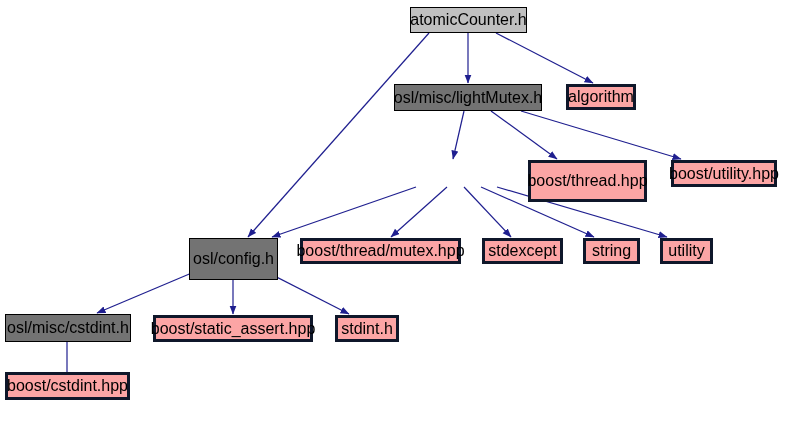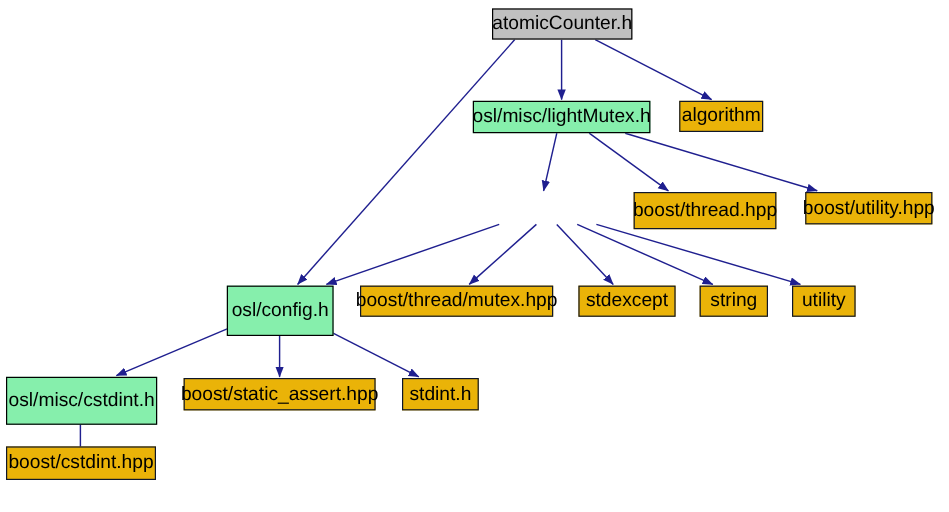--- a/index.html
+++ b/index.html
@@ -42,27 +42,27 @@
     line-height: 1;
     color: #000000;
     background: #ffffff;
   }
   .node.current {
     background: #c0c0c0;
     border: 1px solid #000000;
     font-weight: normal;
   }
   .node.internal {
-    background: #86efac;
+    background: #737373;
     border: 1px solid #000000;
     cursor: pointer;
   }
   .node.external {
-    background: #eab308;
-    border: 1px solid #0f172a;
+    background: #fca5a5;
+    border: 3px solid #0f172a;
   }
 </style>
 </head>
 <body>
 
 <div class="canvas">
   <svg id="edges-layer" width="791" height="427" xmlns="http://www.w3.org/2000/svg">
     <defs>
       <marker id="arrowhead" markerWidth="10" markerHeight="8" refX="8.5" refY="3.5" orient="auto" markerUnits="userSpaceOnUse">
         <path d="M0,0 L9,3.5 L0,7 Z" fill="#1f1f8f"></path>
@@ -83,25 +83,25 @@
         <line x1="213" y1="264" x2="97" y2="313" stroke="#1f1f8f" stroke-width="1.2" marker-end="url(#arrowhead)"></line>
         <line x1="233" y1="264" x2="233" y2="314" stroke="#1f1f8f" stroke-width="1.2" marker-end="url(#arrowhead)"></line>
         <line x1="251" y1="264" x2="349" y2="314" stroke="#1f1f8f" stroke-width="1.2" marker-end="url(#arrowhead)"></line>
         <line x1="67" y1="342" x2="67" y2="391" stroke="#1f1f8f" stroke-width="1.2" marker-end="url(#arrowhead)"></line>
       </g>
   </svg>
   <div id="nodes-layer">
       <div class="node current" style="left: 410px; top: 7px; width: 117px; height: 26px;">atomicCounter.h</div>
       <div class="node internal" style="left: 394px; top: 84px; width: 148px; height: 27px;">osl/misc/lightMutex.h</div>
       <div class="node external" style="left: 566px; top: 84px; width: 70px; height: 26px;">algorithm</div>
-      <div class="node external" style="left: 528px; top: 160px; width: 119px; height: 31px;">boost/thread.hpp</div>
+      <div class="node external" style="left: 528px; top: 160px; width: 119px; height: 42px;">boost/thread.hpp</div>
       <div class="node external" style="left: 671px; top: 160px; width: 106px; height: 27px;">boost/utility.hpp</div>
       <div class="node internal" style="left: 189px; top: 238px; width: 89px; height: 42px;">osl/config.h</div>
       <div class="node external" style="left: 300px; top: 238px; width: 161px; height: 26px;">boost/thread/mutex.hpp</div>
       <div class="node external" style="left: 482px; top: 238px; width: 81px; height: 26px;">stdexcept</div>
       <div class="node external" style="left: 583px; top: 238px; width: 57px; height: 26px;">string</div>
       <div class="node external" style="left: 660px; top: 238px; width: 53px; height: 26px;">utility</div>
-      <div class="node internal" style="left: 5px; top: 314px; width: 126px; height: 40px;">osl/misc/cstdint.h</div>
+      <div class="node internal" style="left: 5px; top: 314px; width: 126px; height: 28px;">osl/misc/cstdint.h</div>
       <div class="node external" style="left: 153px; top: 315px; width: 160px; height: 27px;">boost/static_assert.hpp</div>
       <div class="node external" style="left: 335px; top: 315px; width: 64px; height: 27px;">stdint.h</div>
       <div class="node external" style="left: 5px; top: 372px; width: 125px; height: 28px;">boost/cstdint.hpp</div>
     </div>
 </div>
 
 </body></html>

